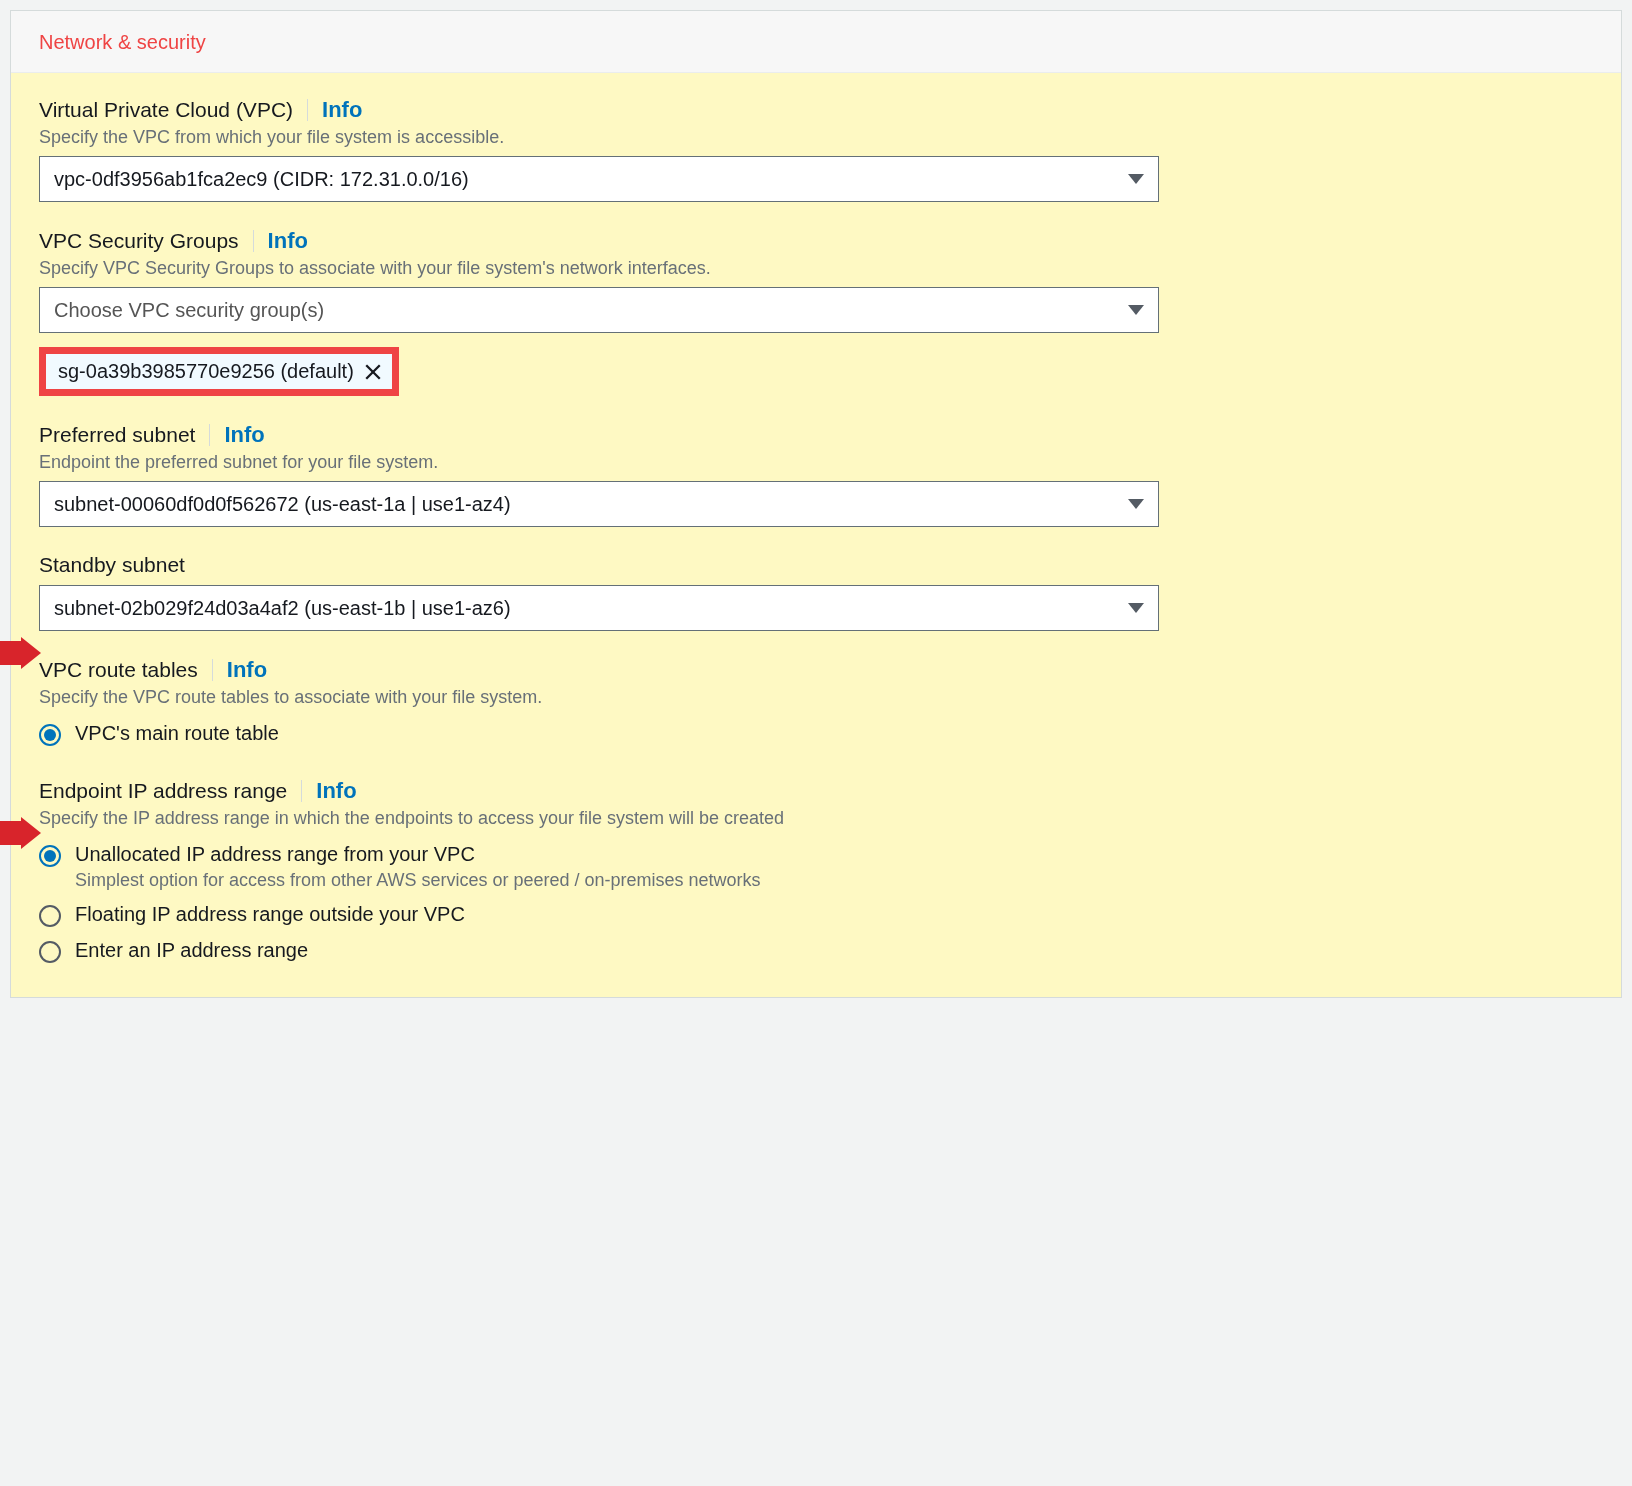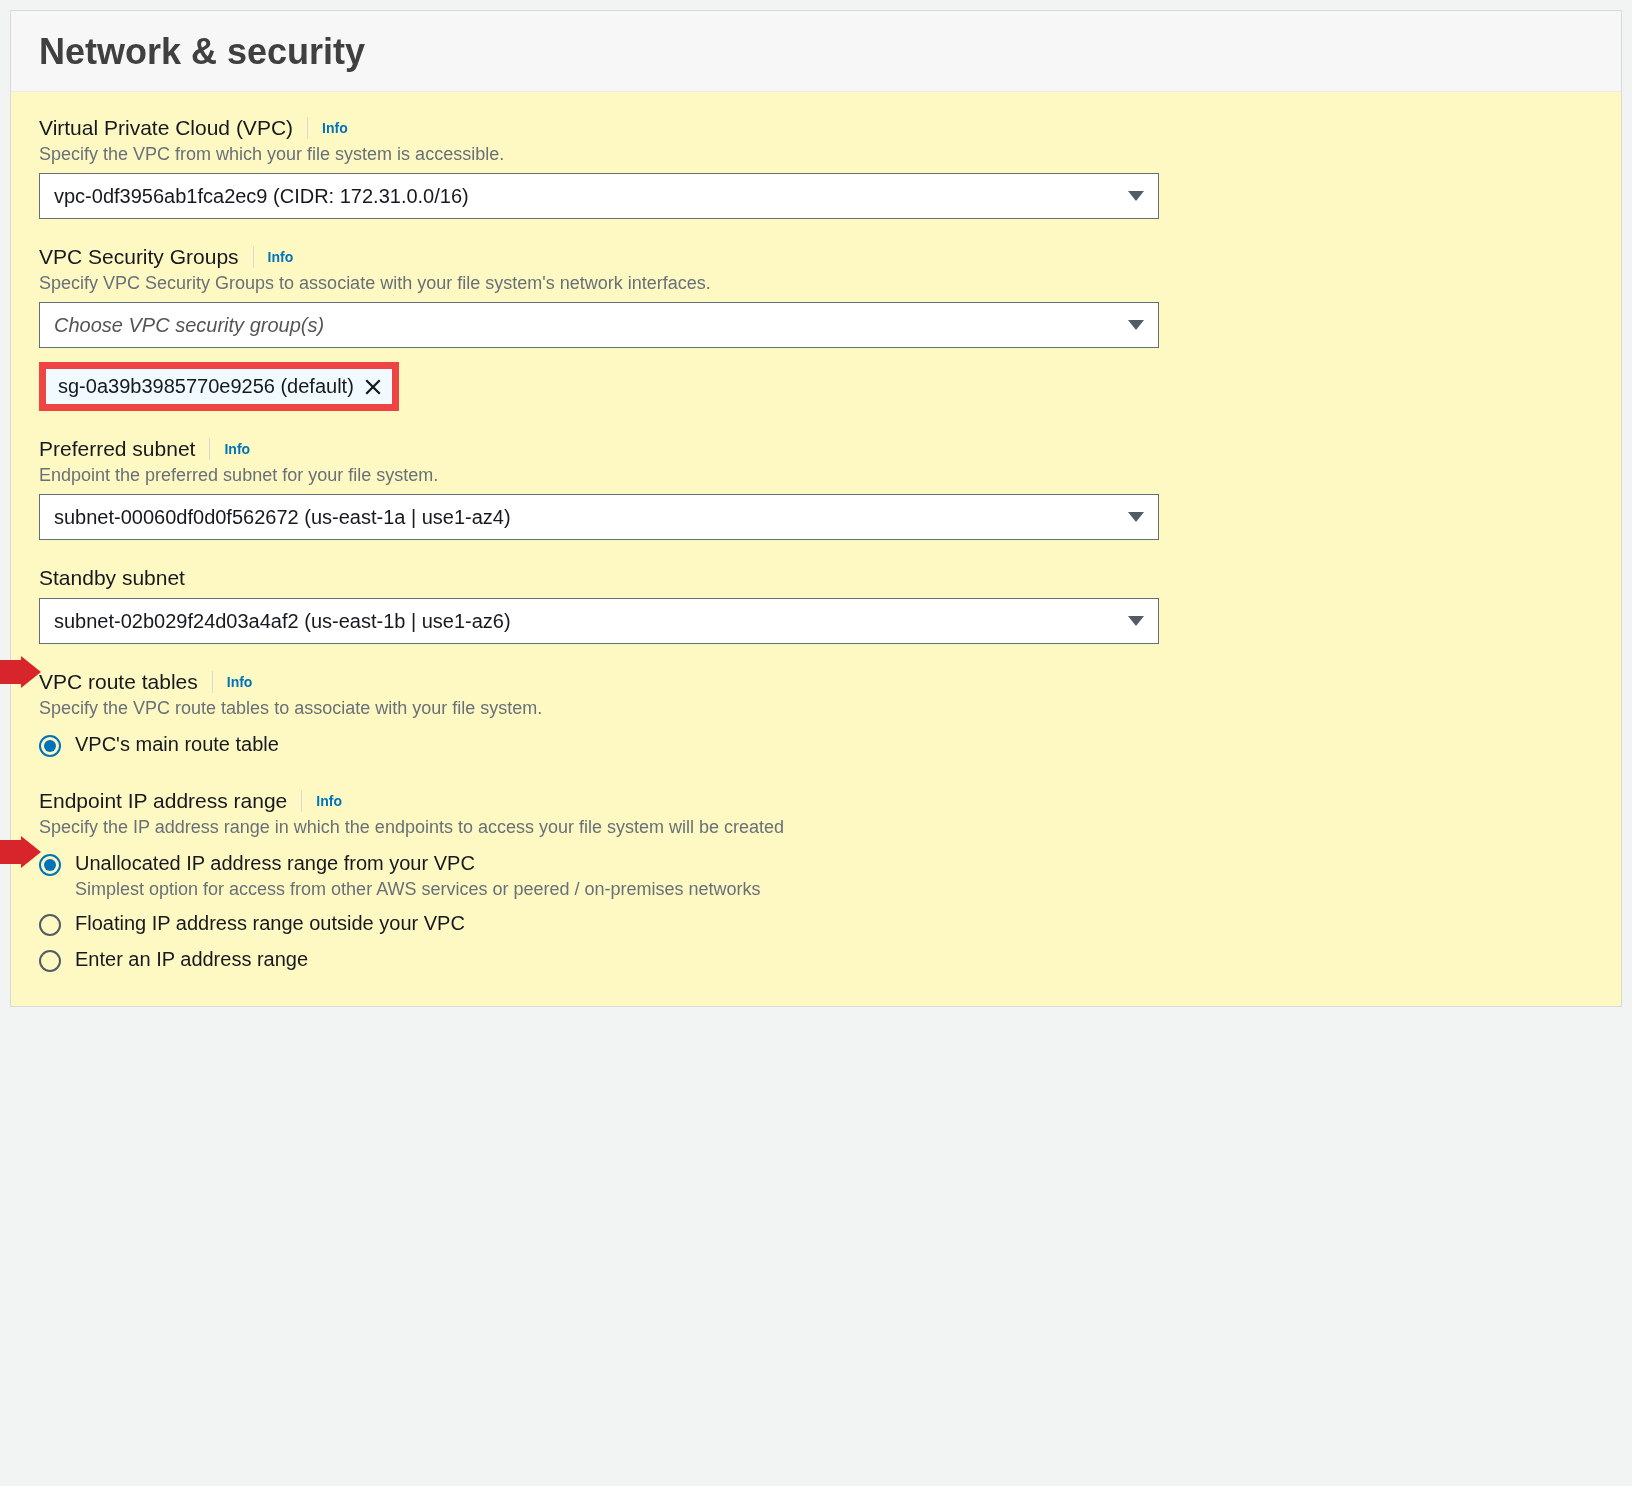--- a/index.html
+++ b/index.html
@@ -13,23 +13,23 @@
   .outer {
     width: 1612px;
     margin: 10px;
     background: #f7f7f7;
     border: 1px solid #d5dbdb;
   }
   .panel-header {
     padding: 20px 28px 18px 28px;
   }
   .panel-title {
-    font-size: 36px;
-    font-weight: 700;
-    color: #404040;
+    font-size: 20px;
+    font-weight: 400;
+    color: #ef4444;
   }
   .panel-body {
     background: #fef9c3;
     border-top: 1px solid #eaeded;
     padding: 24px 28px 28px 28px;
     position: relative;
   }
   .field { margin-bottom: 26px; }
   .field:last-child { margin-bottom: 0; }
   .label-row {
@@ -43,42 +43,42 @@
     font-weight: 500;
     color: #16191f;
   }
   .divider {
     width: 1px;
     height: 22px;
     background: #d5dbdb;
   }
   .info-link {
     color: #0073bb;
-    font-size: 14px;
+    font-size: 22px;
     font-weight: 700;
     cursor: pointer;
   }
   .helper {
     color: #687078;
     font-size: 18px;
     margin-bottom: 8px;
   }
   .select {
     width: 1120px;
     height: 46px;
     border: 1px solid #647077;
     background: #fff;
     display: flex;
     align-items: center;
     justify-content: space-between;
     padding: 16px 14px;
     cursor: pointer;
   }
   .select-value { font-size: 20px; color: #16191f; }
-  .select-placeholder { font-style: italic; color: #555; font-size: 20px; }
+  .select-placeholder { color: #555; font-size: 20px; }
   .caret {
     width: 0; height: 0;
     border-left: 8px solid transparent;
     border-right: 8px solid transparent;
     border-top: 10px solid #545b64;
   }
   .tag {
     display: inline-flex;
     align-items: center;
     border: 7px solid #ef4444;

